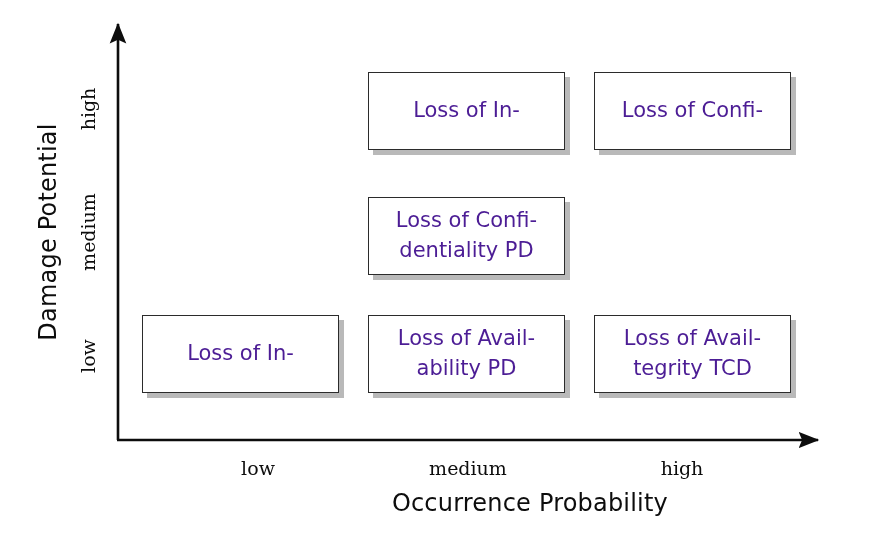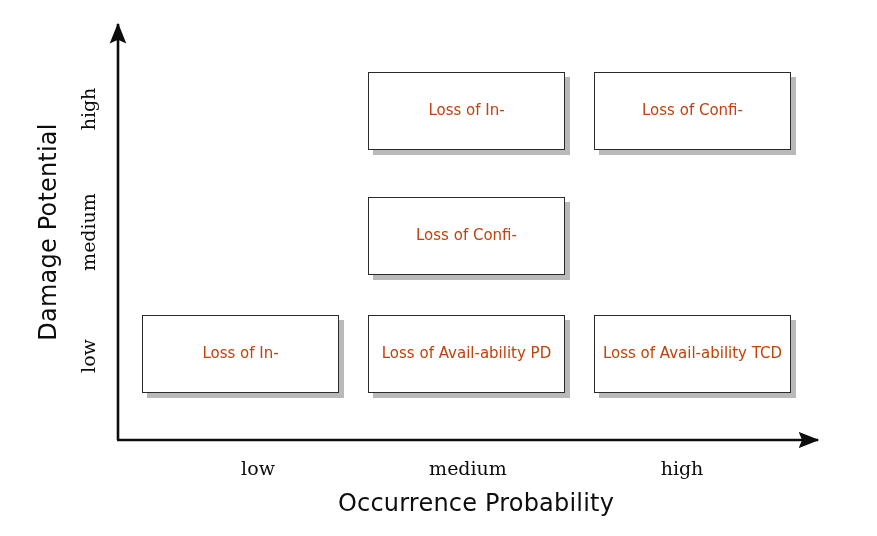--- a/index.html
+++ b/index.html
@@ -46,24 +46,24 @@
   }
   #y-axis-title {
     left: -62px;
     top: 218px;
     width: 220px;
     text-align: center;
     transform: rotate(-90deg);
     transform-origin: center center;
   }
   #x-axis-title {
-    left: 276px;
+    left: 268px;
     top: 489px;
     width: 400px;
-    text-align: center;
+    text-align: right;
   }
 
   
   .tick-label {
     position: absolute;
     font-family: "DejaVu Serif", serif;
     font-size: 19px;
     color: #0d0d0d;
     white-space: nowrap;
   }
@@ -88,27 +88,27 @@
   #x-tick-high   { left: 622px; }
 
   
   .risk-box {
     position: absolute;
     box-sizing: border-box;
     background: #ffffff;
     border: 1.6px solid #2b2b2b;
     box-shadow: 5px 5px 0 0 #b9b9b9;
     display: flex;
-    flex-direction: row;
+    flex-direction: column;
     align-items: center;
     justify-content: center;
     font-family: "DejaVu Sans", sans-serif;
-    font-size: 15px;
+    font-size: 21px;
     line-height: 1.42;
-    color: #c2410c;
+    color: #4c1d95;
     text-align: center;
     white-space: nowrap;
   }
   .risk-box .line { display: block; }
 </style>
 </head>
 <body>
 
 <div id="risk-matrix">
 
@@ -135,29 +135,30 @@
   <div class="risk-box" style="left:368px; top:72px; width:197px; height:78px;">
     <span class="line">Loss of In-</span>
   </div>
 
   <div class="risk-box" style="left:594px; top:72px; width:197px; height:78px;">
     <span class="line">Loss of Confi-</span>
   </div>
 
   <div class="risk-box" style="left:368px; top:197px; width:197px; height:78px;">
     <span class="line">Loss of Confi-</span>
+    <span class="line">dentiality PD</span>
   </div>
 
   <div class="risk-box" style="left:142px; top:315px; width:197px; height:78px;">
     <span class="line">Loss of In-</span>
   </div>
 
   <div class="risk-box" style="left:368px; top:315px; width:197px; height:78px;">
     <span class="line">Loss of Avail-</span>
     <span class="line">ability PD</span>
   </div>
 
   <div class="risk-box" style="left:594px; top:315px; width:197px; height:78px;">
     <span class="line">Loss of Avail-</span>
-    <span class="line">ability TCD</span>
+    <span class="line">tegrity TCD</span>
   </div>
 
 </div>
 
 </body></html>

